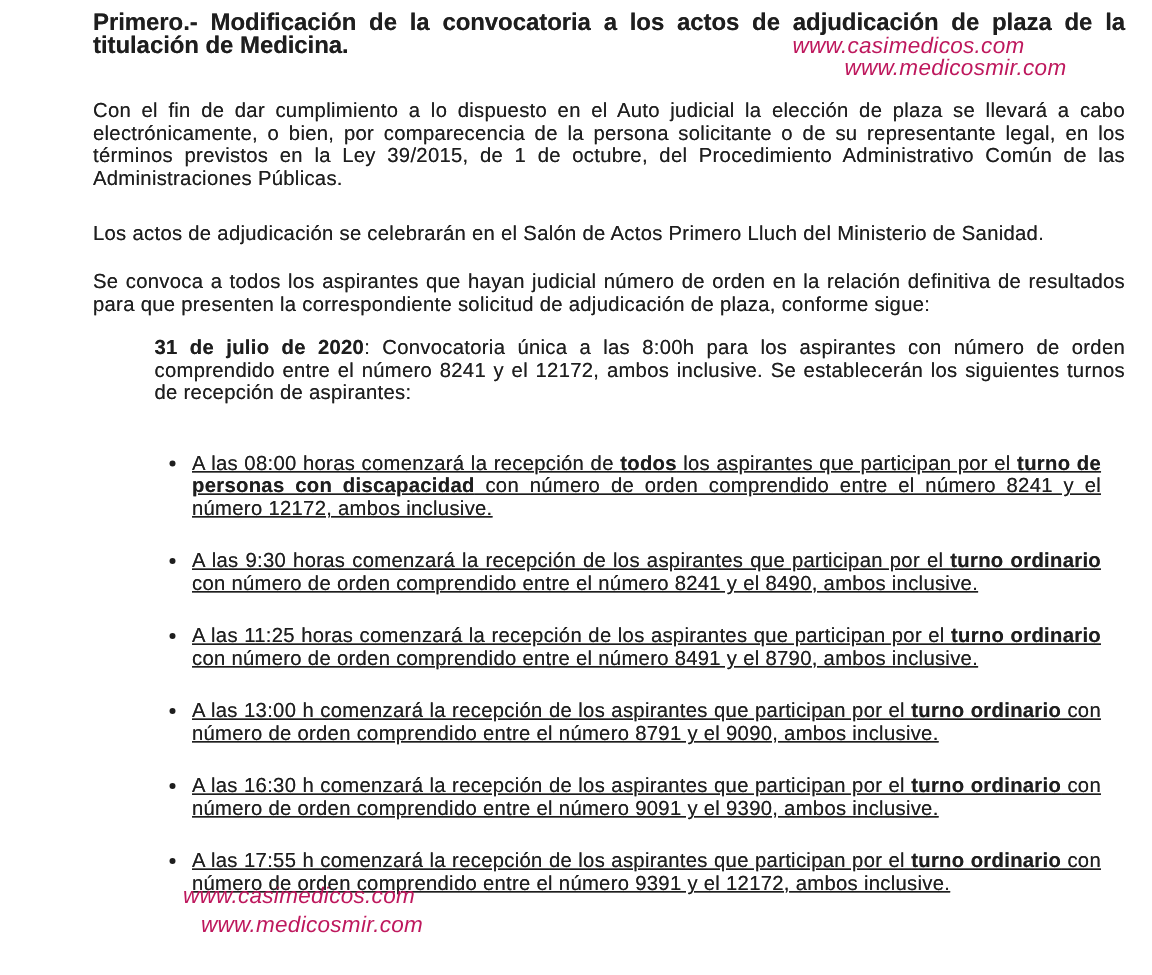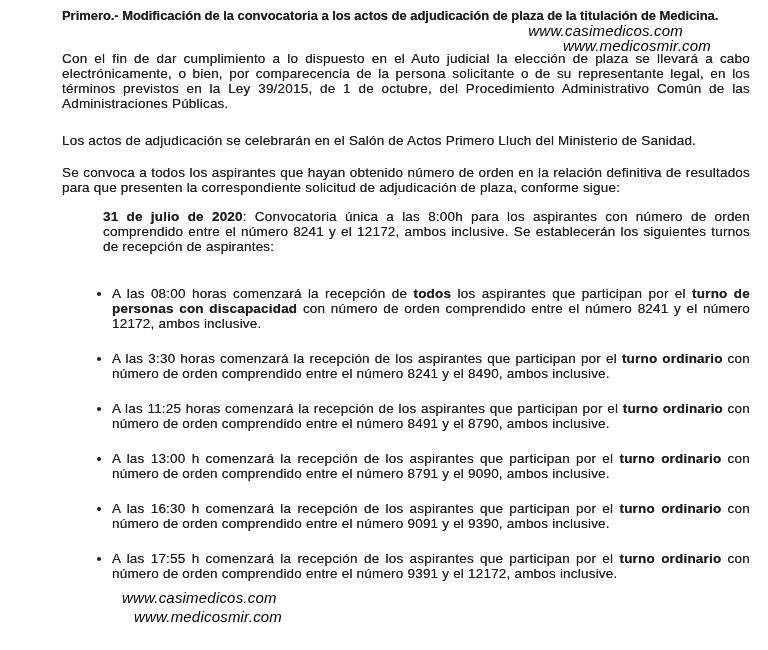--- a/index.html
+++ b/index.html
@@ -14,57 +14,58 @@
     box-sizing: border-box;
     background: #ffffff;
     overflow: hidden;
     font-family: "Liberation Sans", sans-serif;
     color: #1e1e1e;
     padding: 8px 18px 0 62px;
     text-shadow: 0 0 0.3px rgba(0,0,0,0.65);
   }
   .title {
     margin: 0 0 19px 0;
-    font-size: 13px;
+    font-size: 16px;
     font-weight: bold;
     line-height: 15px;
     letter-spacing: -0.05px;
     text-align: justify;
   }
   p.body {
     margin: 0 0 15px 0;
     font-size: 13.5px;
     line-height: 15px;
     letter-spacing: 0.2px;
     text-align: justify;
   }
   p.body.para-1 { margin-bottom: 22px; margin-top: 28px; }
   p.body.para-2 { margin-bottom: 17px; }
   p.body.para-3 { margin-bottom: 14px; }
   p.body.para-date { margin-bottom: 32px; margin-left: 41px; }
   ul.turns {
-    margin: 0;
+    margin: 16px;
     padding: 0 0 0 50px;
     list-style: disc outside;
+    text-decoration: underline;
   }
   ul.turns li {
     margin: 0 0 20px 0;
     font-size: 13.5px;
     line-height: 15px;
     letter-spacing: 0.2px;
     text-align: justify;
   }
   b { font-weight: bold; }
   .wm {
     position: absolute;
     font-size: 15px;
     font-style: italic;
     line-height: 16px;
     letter-spacing: 0.2px;
-    color: #000000;
+    color: #be185d;
     text-shadow: none;
     white-space: nowrap;
   }
   .wm-top-1 { top: 23px; right: 85px; }
   .wm-top-2 { top: 38px; right: 57px; }
   .wm-bottom-1 { top: 590px; left: 122px; }
   .wm-bottom-2 { top: 609px; left: 134px; }
 </style>
 </head>
 <body>
@@ -73,27 +74,27 @@
 
   <p class="title"><b>Primero.- Modificación de la convocatoria a los actos de adjudicación de plaza de la titulación de Medicina.</b></p>
 
   <div class="wm wm-top-1">www.casimedicos.com</div>
   <div class="wm wm-top-2">www.medicosmir.com</div>
 
   <p class="body para-1"><span>Con el fin de dar cumplimiento a lo dispuesto en el Auto judicial la elección de plaza se llevará a cabo electrónicamente, o bien, por comparecencia de la persona solicitante o de su representante legal, en los términos previstos en la Ley 39/2015, de 1 de octubre, del Procedimiento Administrativo Común de las Administraciones Públicas.</span></p>
 
   <p class="body para-2"><span>Los actos de adjudicación se celebrarán en el Salón de Actos Primero Lluch del Ministerio de Sanidad.</span></p>
 
-  <p class="body para-3"><span>Se convoca a todos los aspirantes que hayan obtenido número de orden en la relación definitiva de resultados para que presenten la correspondiente solicitud de adjudicación de plaza, conforme sigue:</span></p>
+  <p class="body para-3"><span>Se convoca a todos los aspirantes que hayan judicial número de orden en la relación definitiva de resultados para que presenten la correspondiente solicitud de adjudicación de plaza, conforme sigue:</span></p>
 
   <p class="body para-date"><b>31 de julio de 2020</b><span>: Convocatoria única a las 8:00h para los aspirantes con número de orden comprendido entre el número 8241 y el 12172, ambos inclusive.  Se establecerán los siguientes turnos de recepción de aspirantes:</span></p>
 
   <ul class="turns">
     <li><span>A las 08:00 horas comenzará la recepción de </span><b>todos</b><span> los aspirantes que participan por el </span><b>turno de personas con discapacidad</b><span> con número de orden comprendido entre el número 8241 y el número 12172, ambos inclusive.</span></li>
-    <li><span>A las 3:30 horas comenzará la recepción de los aspirantes que participan por el </span><b>turno ordinario</b><span> con número de orden comprendido entre el número 8241 y el 8490, ambos inclusive.</span></li>
+    <li><span>A las 9:30 horas comenzará la recepción de los aspirantes que participan por el </span><b>turno ordinario</b><span> con número de orden comprendido entre el número 8241 y el 8490, ambos inclusive.</span></li>
     <li><span>A las 11:25 horas comenzará la recepción de los aspirantes que participan por el </span><b>turno ordinario</b><span> con número de orden comprendido entre el número 8491 y el 8790, ambos inclusive.</span></li>
     <li><span>A las 13:00 h comenzará la recepción de los aspirantes que participan por el </span><b>turno ordinario</b><span> con número de orden comprendido entre el número 8791 y el 9090, ambos inclusive.</span></li>
     <li><span>A las 16:30 h comenzará la recepción de los aspirantes que participan por el </span><b>turno ordinario</b><span> con número de orden comprendido entre el número 9091 y el 9390, ambos inclusive.</span></li>
     <li><span>A las 17:55 h comenzará la recepción de los aspirantes que participan por el </span><b>turno ordinario</b><span> con número de orden comprendido entre el número 9391 y el 12172, ambos inclusive.</span></li>
   </ul>
 
   <div class="wm wm-bottom-1">www.casimedicos.com</div>
   <div class="wm wm-bottom-2">www.medicosmir.com</div>
 
 </div>

